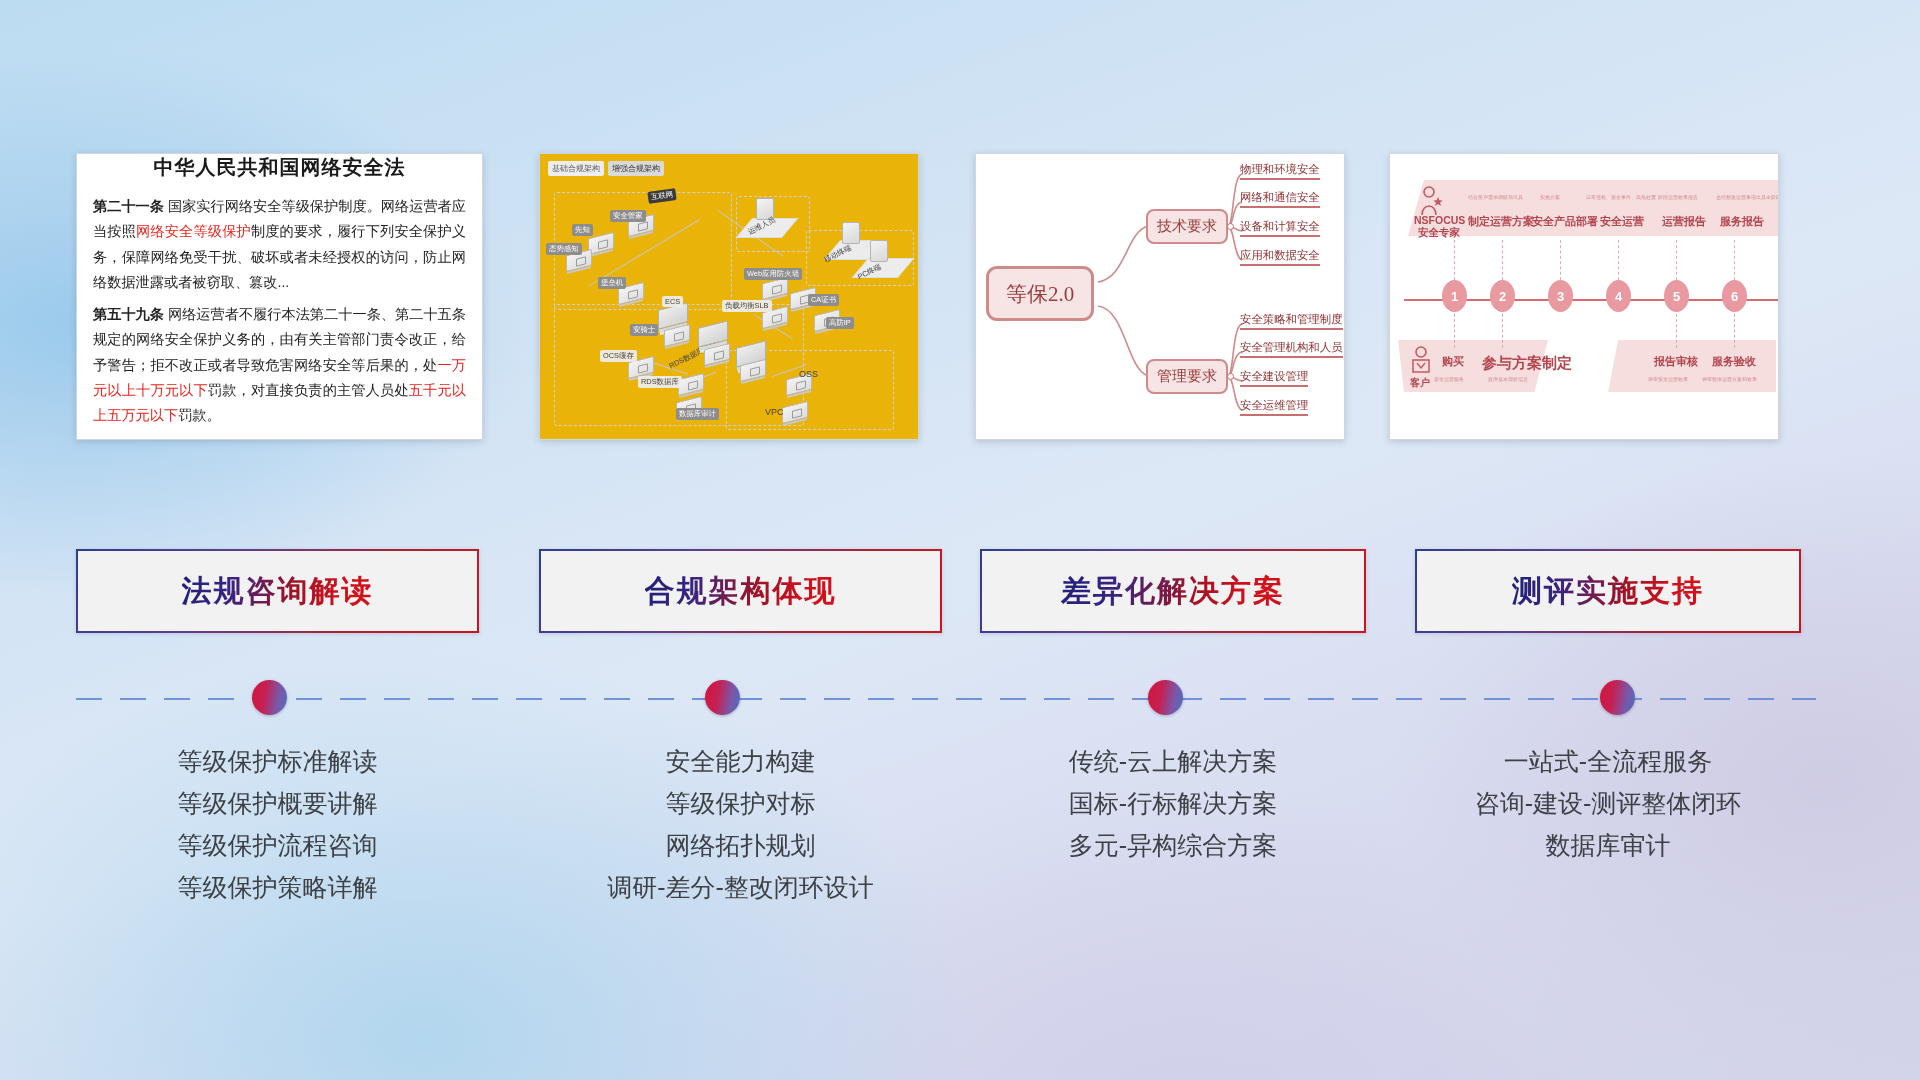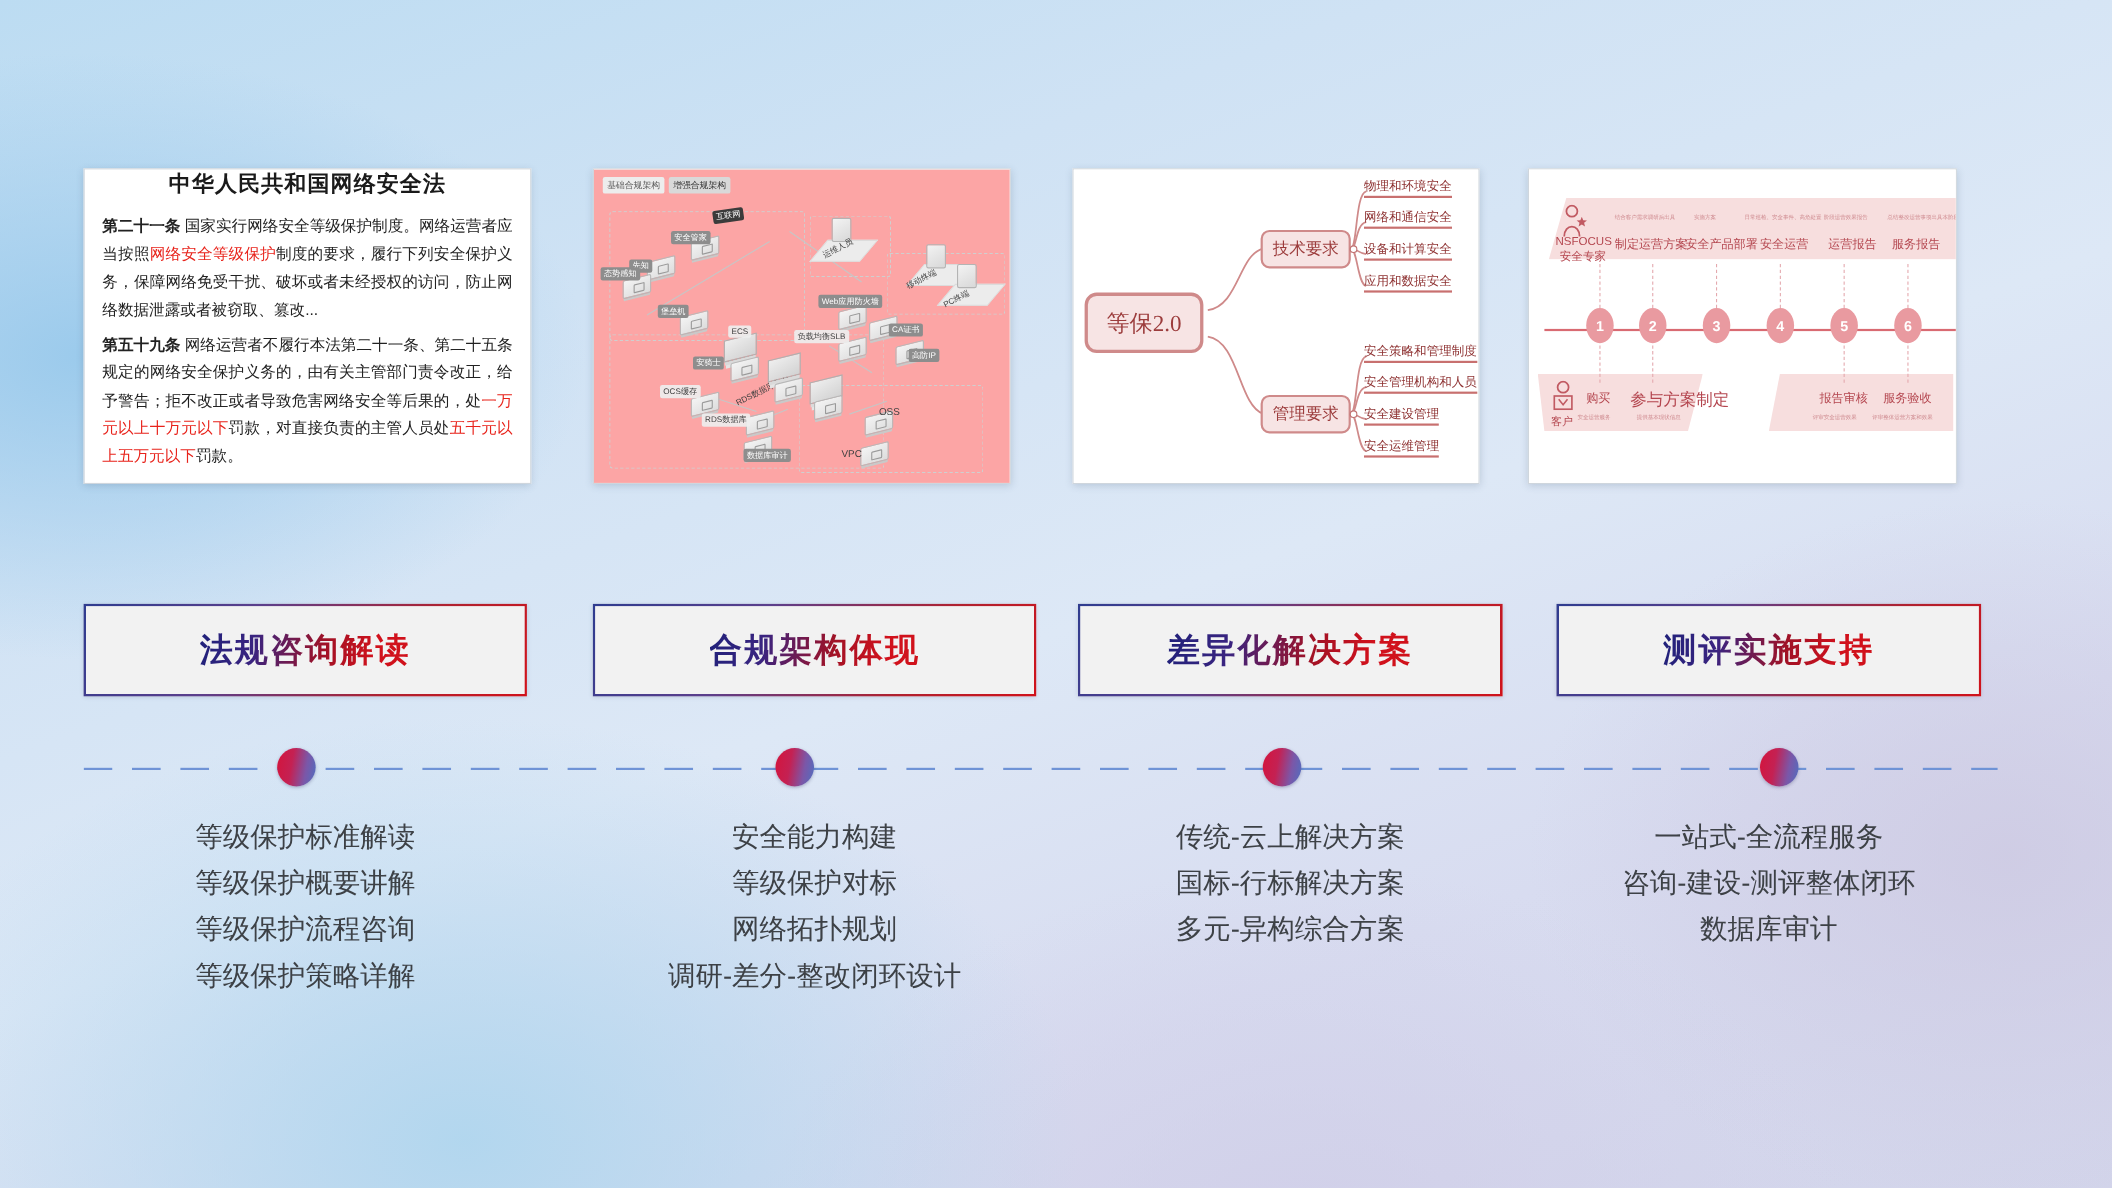--- a/index.html
+++ b/index.html
@@ -39,21 +39,21 @@
     letter-spacing: 1px; margin-bottom: 13px;
   }
   .law p {
     font-size: 14.2px; line-height: 1.78; color: #222;
     text-align: justify; margin-bottom: 7px;
   }
   .law b { font-weight: bold; }
   .law .rd { color: #e8231b; }
 
   
-  .arch { position: relative; width: 100%; height: 100%; background: #fca5a5; }
+  .arch { position: relative; width: 100%; height: 100%; background: #eab308; }
   .arch .tabs { position: absolute; top: 7px; left: 8px; display: flex; gap: 4px; }
   .arch .tabs span {
     font-size: 8px; color: #5a5a5a; background: #ededed; padding: 2px 4px; border-radius: 2px;
   }
   .arch .tabs span.act { background: #d9d9d9; color: #333; }
   .arch .lbl {
     position: absolute; font-size: 7.4px; color: #3f3f3f;
     background: rgba(238,238,238,.92); padding: 1px 3px; border-radius: 2px; white-space: nowrap;
   }
   .arch .lbl.dark { background: #8d8d8d; color: #fff; }
@@ -137,21 +137,21 @@
     position: absolute; left: 14px; top: 145px; width: 382px; height: 2px; background: #d96a72;
   }
   .tl .num {
     position: absolute; top: 126px; width: 25px; height: 32px; border-radius: 50%;
     background: #e99aa0; color: #fff; font-size: 13px; font-weight: bold;
     display: flex; align-items: center; justify-content: center;
   }
   .tl .dash {
     position: absolute; width: 1px; border-left: 1px dashed #e4a9ae;
   }
-  .tl .tt { position: absolute; color: #b4464f; font-weight: normal; white-space: nowrap; }
+  .tl .tt { position: absolute; color: #b4464f; font-weight: bold; white-space: nowrap; }
   .tl .ts { position: absolute; color: #cf8b90; white-space: nowrap; }
 
   
   .titlebox {
     position: absolute; top: 549px; height: 84px;
     background: #f2f2f2;
     display: flex; align-items: center; justify-content: center;
     border: 2px solid transparent;
     background-image:
       linear-gradient(#f2f2f2, #f2f2f2),
@@ -234,21 +234,21 @@
       <div class="ln" style="left:106px; top:206px; width:44px;  transform:rotate(18deg);"></div>
       <div class="ln" style="left:150px; top:228px; width:28px;  transform:rotate(-22deg);"></div>
       <div class="ln" style="left:232px; top:222px; width:36px;  transform:rotate(-19deg);"></div>
 
       <div class="lbl black" style="left:108px; top:36px;">互联网</div>
 
       <div class="srv" style="left:88px;  top:63px;"></div>
       <div class="lbl dark" style="left:70px;  top:56px;">安全管家</div>
 
       <div class="srv" style="left:48px;  top:81px;"></div>
-      <div class="lbl dark" style="left:32px; top:82px;">先知</div>
+      <div class="lbl dark" style="left:32px; top:70px;">先知</div>
 
       <div class="srv" style="left:26px;  top:98px;"></div>
       <div class="lbl dark" style="left:6px;  top:89px;">态势感知</div>
 
       <div class="srv" style="left:78px;  top:131px;"></div>
       <div class="lbl dark" style="left:58px; top:123px;">堡垒机</div>
 
       <div class="stack" style="left:118px; top:152px;"></div>
       <div class="lbl" style="left:122px; top:142px;text-align:center;">ECS</div>
 

